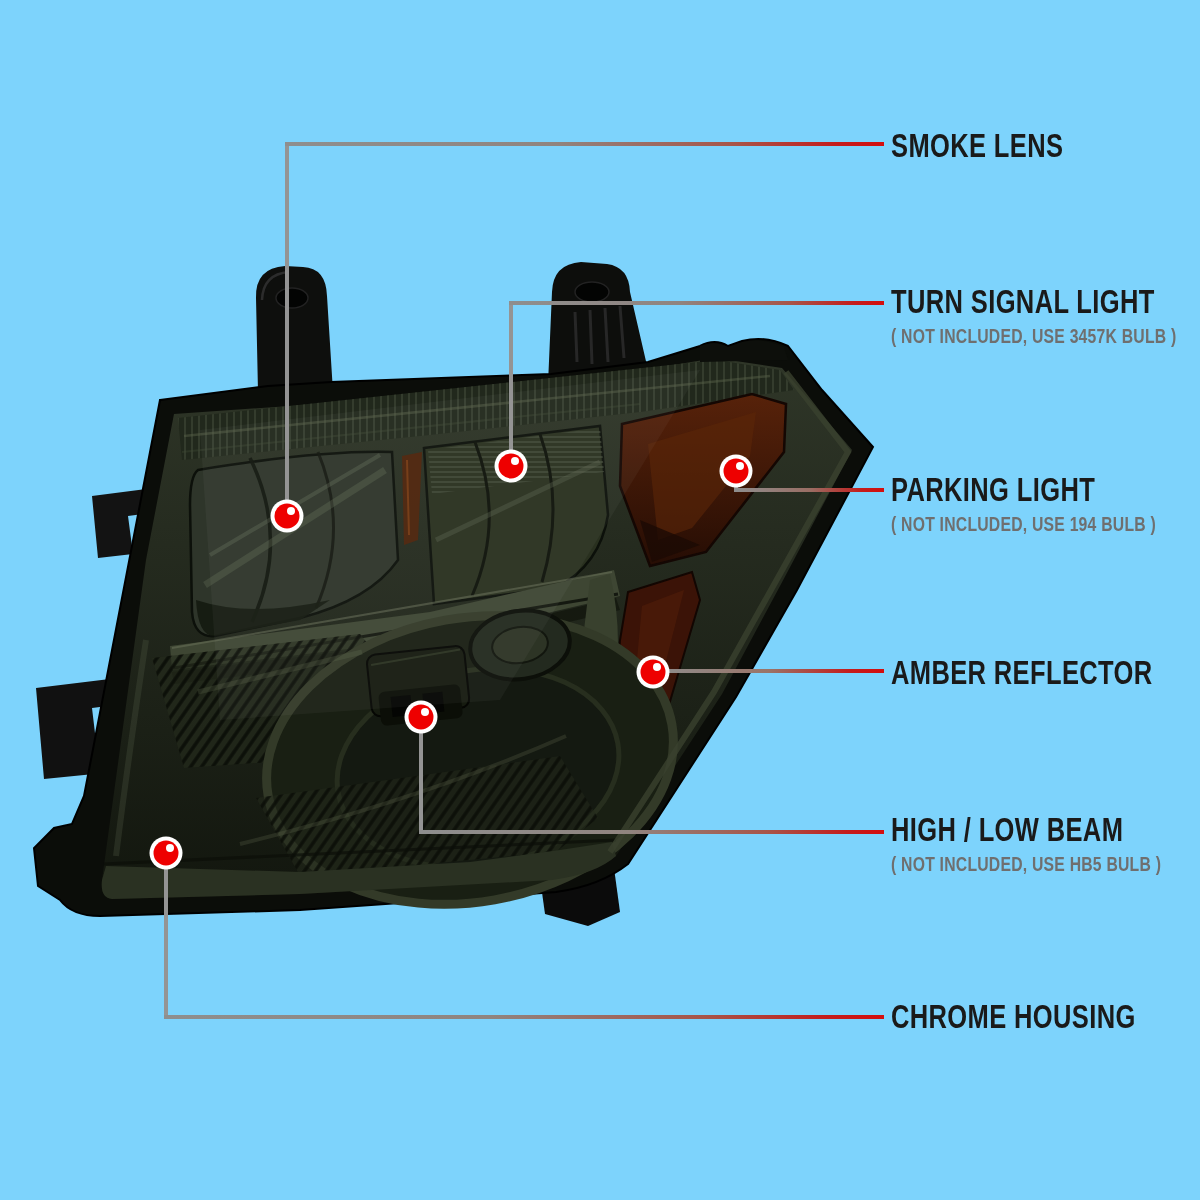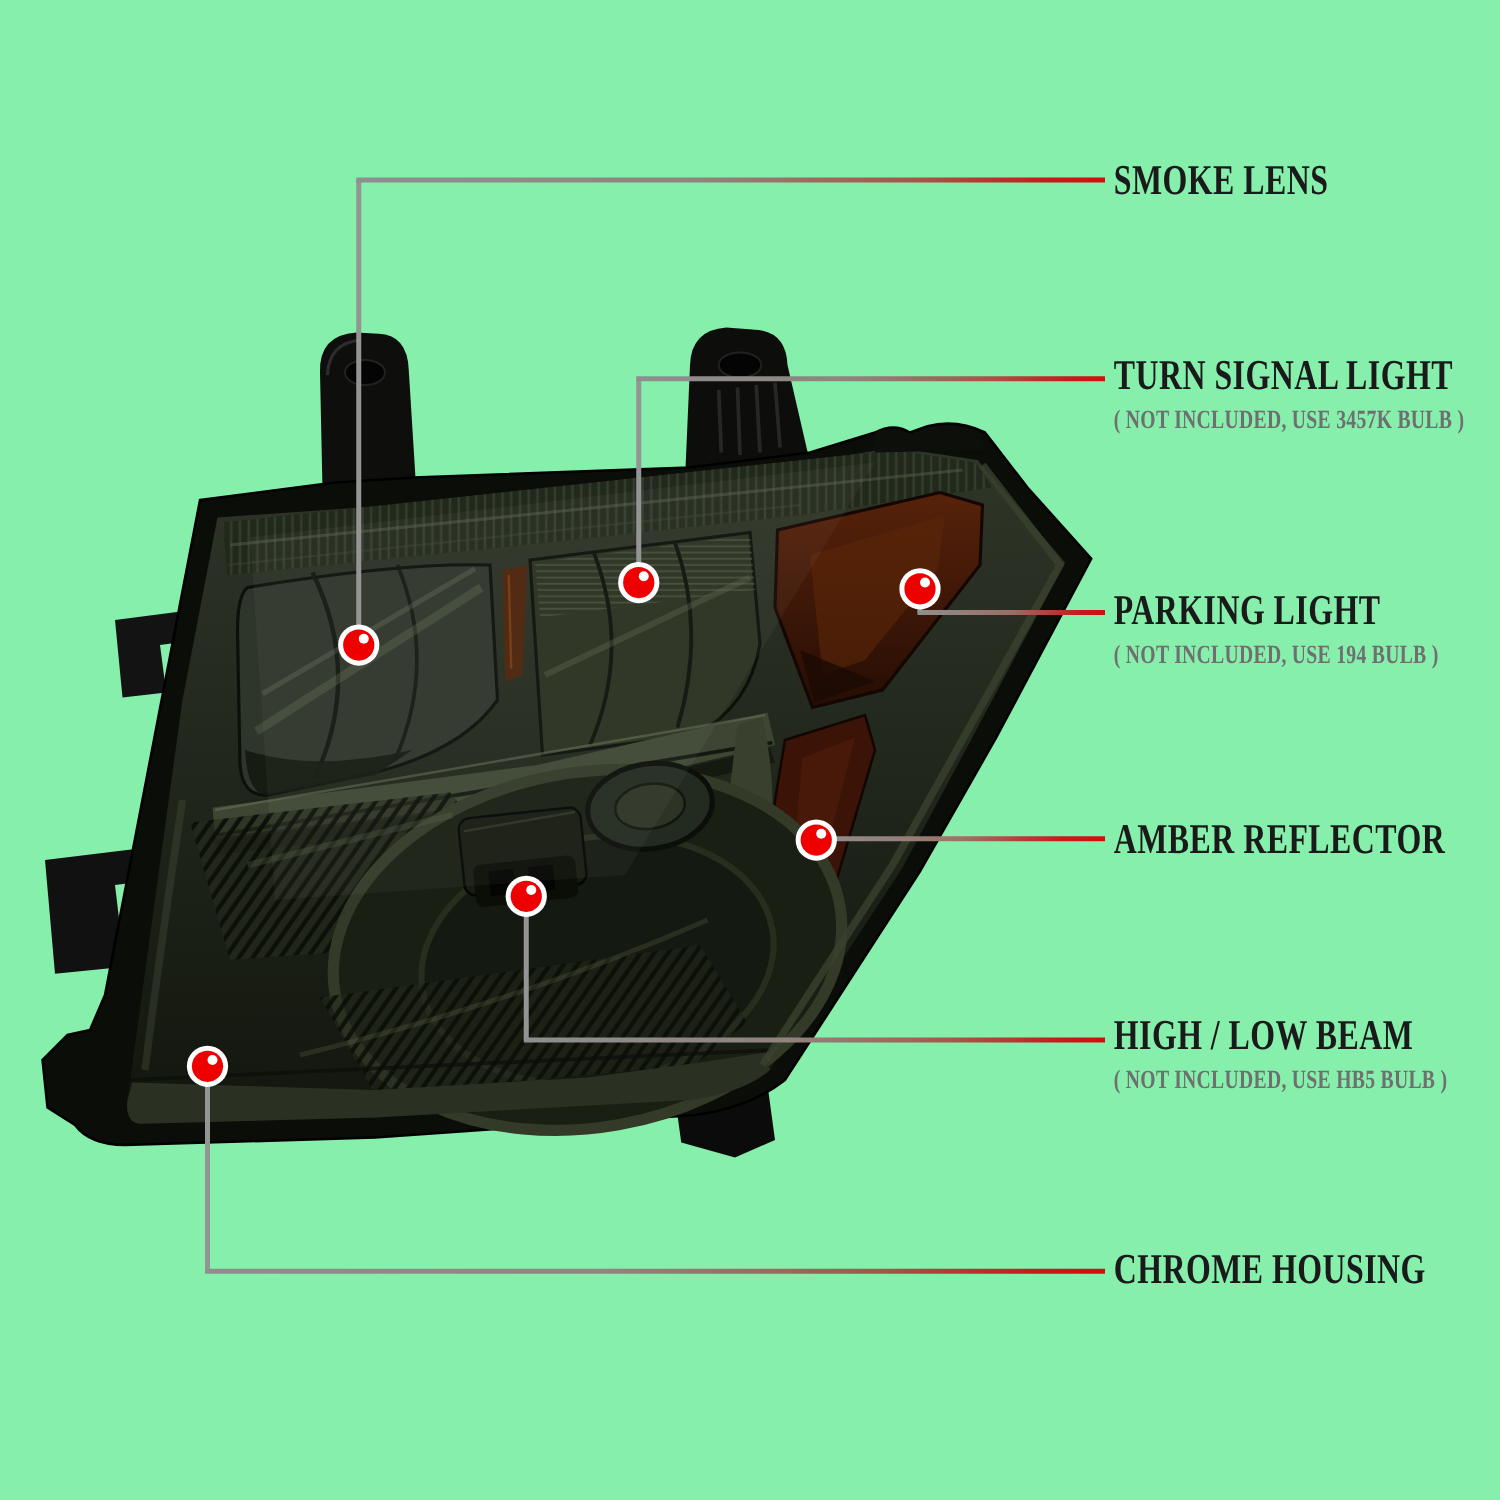--- a/index.html
+++ b/index.html
@@ -1,21 +1,21 @@
 <!DOCTYPE html>
 <html><head>
 <meta charset="utf-8">
 <style>
   html,body{margin:0;padding:0;}
   body{
     width:1200px;height:1200px;background:#ffffff;
     font-family:"Liberation Sans", sans-serif;
     -webkit-font-smoothing:antialiased;
   }
-  .stage{position:relative;width:1200px;height:1200px;overflow:hidden;background:#86efac;font-family:Liberation Serif, serif;}
+  .stage{position:relative;width:1200px;height:1200px;overflow:hidden;background:#7dd3fc;}
   .stage > svg{position:absolute;left:0;top:0;}
   .callout{position:absolute;left:891px;}
   .callout-title{
     font-size:34px;font-weight:bold;color:#1a1a1a;line-height:34px;
     white-space:nowrap;transform:scaleX(.75);transform-origin:left top;
     letter-spacing:.5px;
   }
   .callout-note{
     font-size:21px;font-weight:bold;color:#6f6f6f;line-height:21px;
     white-space:nowrap;transform:scaleX(.75);transform-origin:left top;

